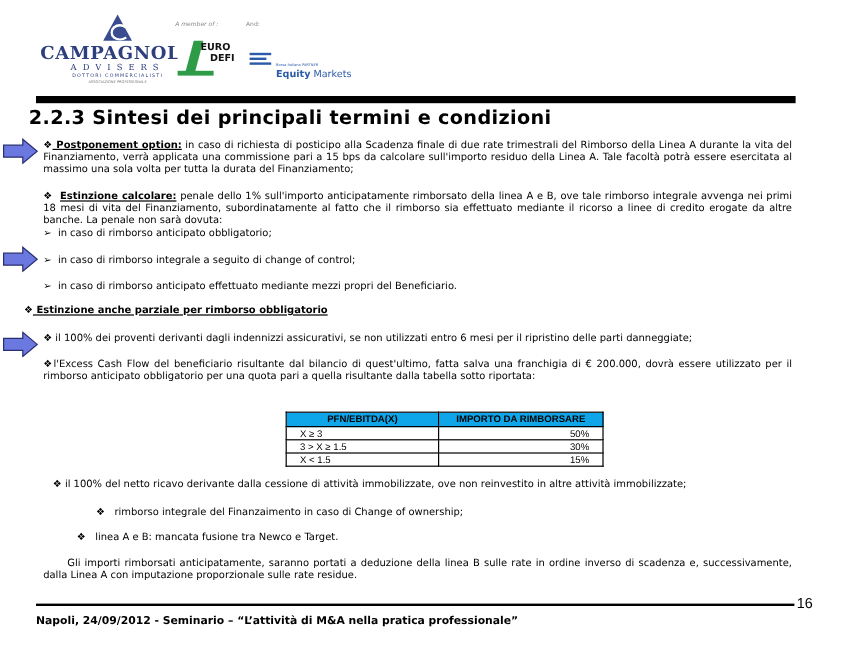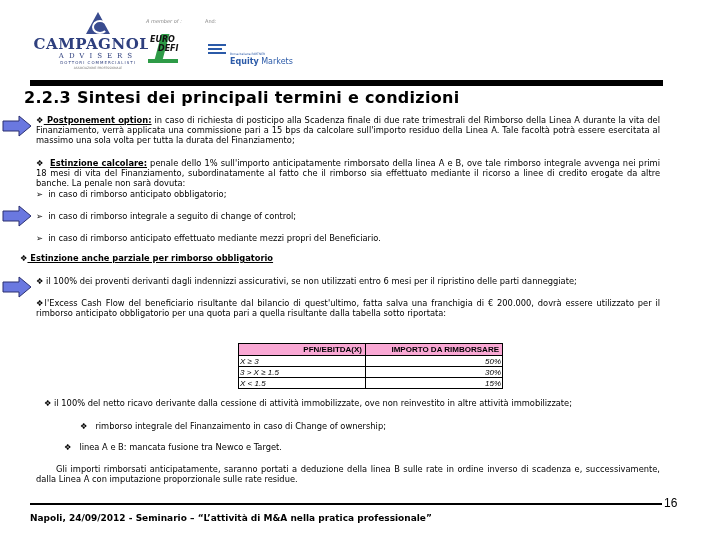--- a/index.html
+++ b/index.html
@@ -15,21 +15,21 @@
   .camp-sub { font-family:"DejaVu Serif", serif; font-size:7px; color:#2e3f7e; letter-spacing:5px; line-height:8px; }
   .camp-sub2 { font-size:4px; color:#2e3f7e; letter-spacing:1px; line-height:5px; }
   .camp-sub3 { font-size:3px; color:#777; line-height:6px; }
 
   .member-label { left:146px; top:18px; font-size:5px; color:#888; font-style:italic; }
   .and-label { left:205px; top:18px; font-size:5px; color:#888; }
 
   .logo-eurodefi { left:148px; top:34px; width:30px; height:30px; }
   .euro-box { position:absolute; left:0; top:0; width:30px; height:22px; background:#fff; }
   .euro-slash { position:absolute; left:10px; top:0; width:8px; height:26px; background:#2e9b47; transform:skewX(-15deg); }
-  .euro-text { position:absolute; left:2px; top:1px; font-size:8px; font-weight:bold; font-style:italic; color:#111; line-height:9px; }
+  .euro-text { position:absolute; left:19px; top:1px; font-size:8px; font-weight:bold; color:#111; line-height:9px; }
   .euro-bar { position:absolute; left:0; top:25px; width:30px; height:4px; background:#2e9b47; }
 
   .logo-equity { left:208px; top:42px; width:80px; height:16px; }
   .eq-lines { position:absolute; left:0; top:2px; width:18px; height:10px; }
   .eq-lines span { display:block; height:2px; background:#2b5aa8; margin-bottom:2px; }
   .eq-text { position:absolute; left:22px; top:0; font-size:8px; color:#2b5aa8; line-height:9px; white-space:nowrap;margin-top:15px; }
   .eq-text b { font-weight:bold; }
   .eq-sub { position:absolute; left:22px; top:10px; font-size:3px; color:#2b5aa8; white-space:nowrap; }
 
   
@@ -39,22 +39,22 @@
   
   .arrow { width:30px; height:22px; }
   .arrow svg { display:block; }
 
   
   .para { font-size:8.3px; line-height:10px; text-align:justify; }
   .para b { font-weight:bold; text-decoration:underline; }
 
   
   .ratio-table { left:238px; top:343px; border-collapse:collapse; font-family:"Liberation Sans", sans-serif; font-size:8px; }
-  .ratio-table th { background:#f9a8d4; font-weight:bold; padding:0 3px; height:11px; border:1px solid #000; text-align:right;margin-left:40px; }
-  .ratio-table td { padding:0 1px; height:10px; border-left:1px solid #000; border-right:1px solid #000; border-bottom:1px solid #000;font-style:italic; }
+  .ratio-table th { background:#0ea5e9; font-weight:bold; padding:0 3px; height:11px; border:1px solid #000; text-align:center;margin-left:40px; }
+  .ratio-table td { padding:0 11px; height:10px; border-left:1px solid #000; border-right:1px solid #000; border-bottom:1px solid #000; }
   .ratio-table td.val { text-align:right; }
 
   
   .footer-line { left:30px; top:503px; width:632px; height:2px; background:#000; }
   .page-num { left:664px; top:496px; font-size:12px; font-family:"Liberation Sans", sans-serif; }
   .footer-text { left:30px; top:513px; font-size:9px; font-weight:bold; }
 </style>
 </head>
 <body>
 

